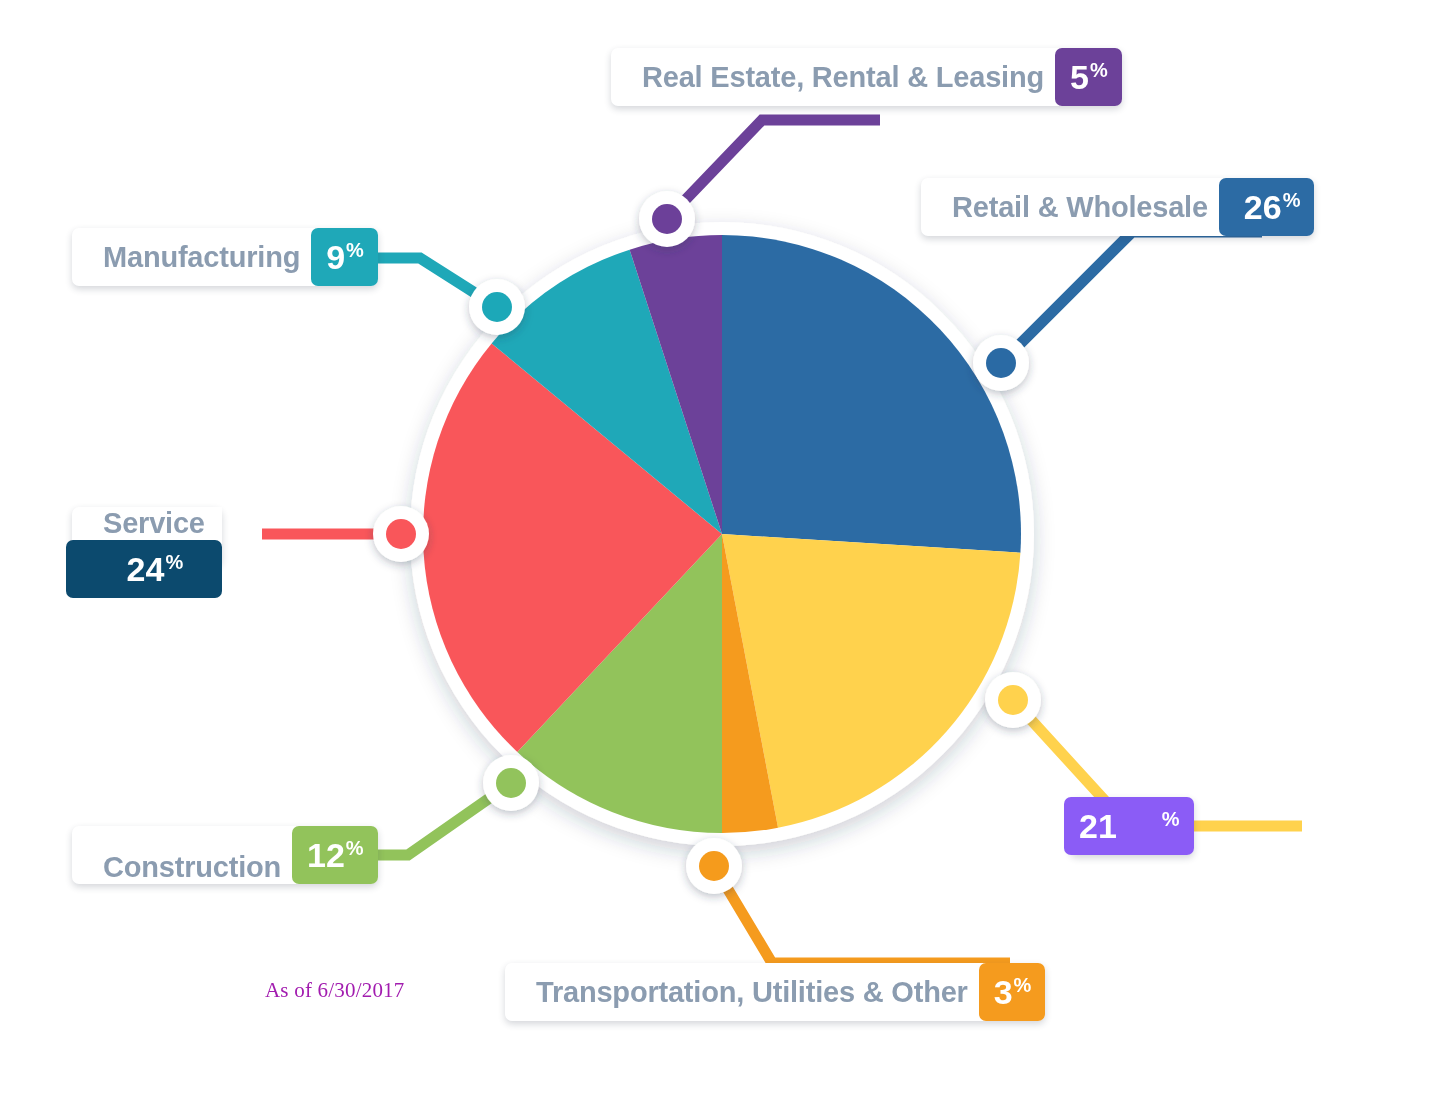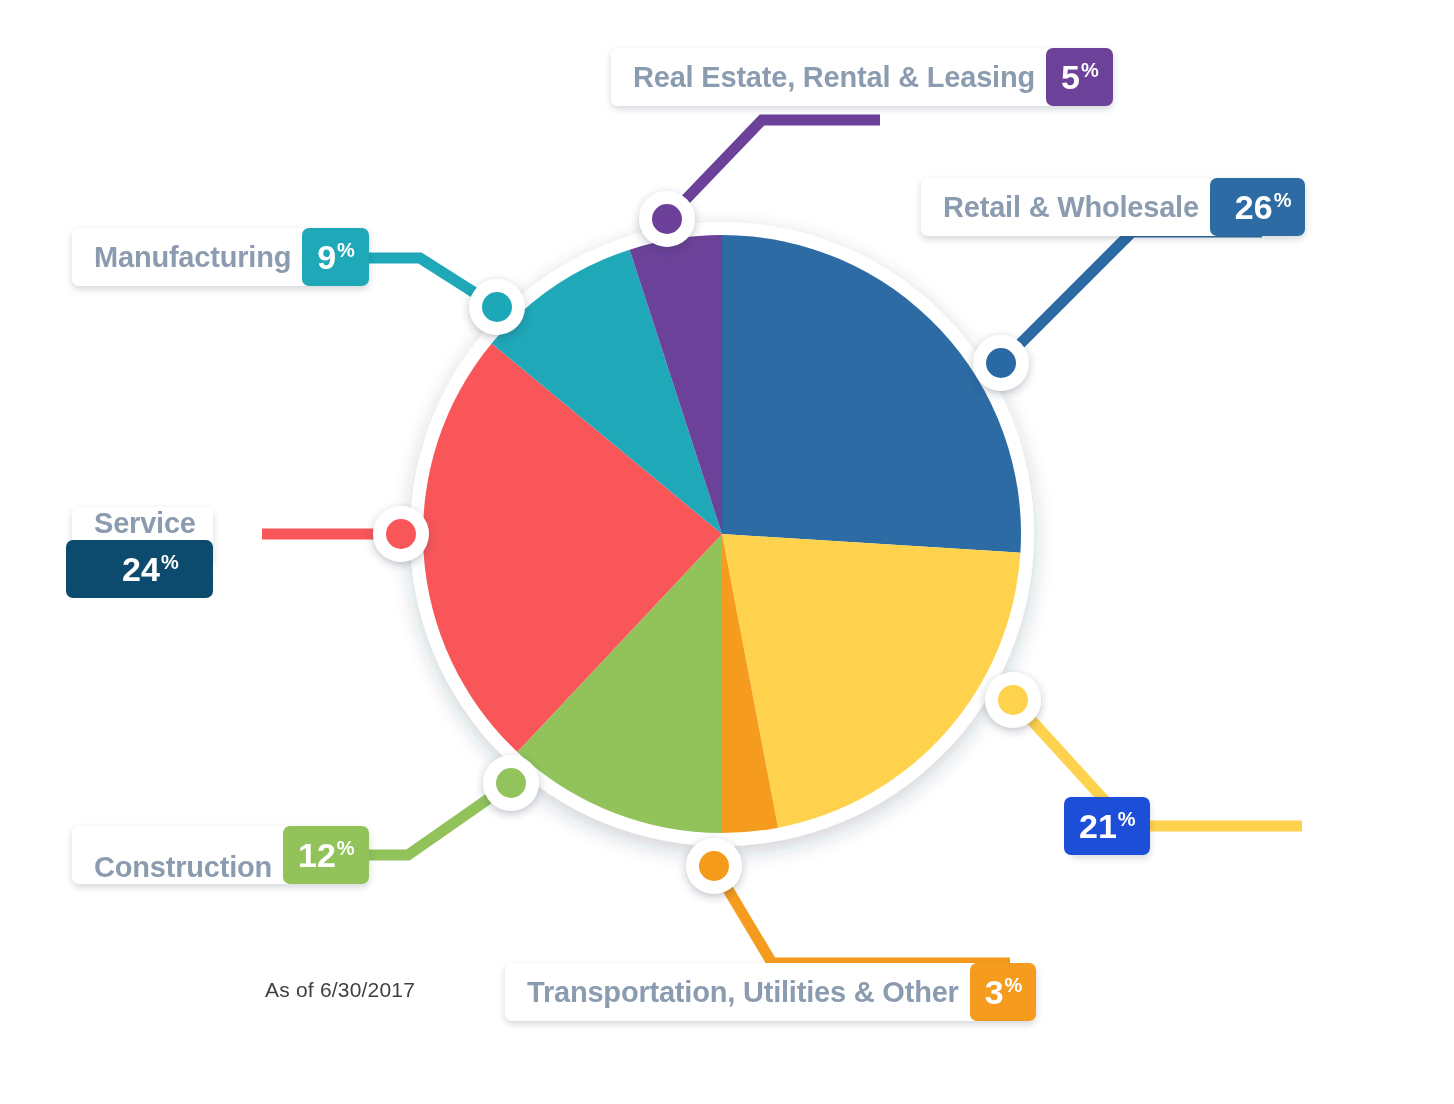--- a/index.html
+++ b/index.html
@@ -63,28 +63,28 @@
     line-height: 58px;
   }
   .callout-pct .sym {
     font-size: 20px;
     font-weight: bold;
     position: relative;
     top: -12px;
     left: 1px;
   }
   
-  .callout.left-text .callout-text { order: 1; }
+  .callout.left-text .callout-text { order: 1; margin-left: 9px; }
   .callout.left-text .callout-pct  { order: 2; }
   
   #footnote {
     position: absolute;
-    color: #404040;
+    color: #a21caf;
     font-size: 21px;
-    font-family: Liberation Sans, sans-serif;
+    font-family: Liberation Serif, serif;
     letter-spacing: 0.2px;
   }
 </style>
 </head>
 <body>
 
 <div id="stage">
 
   <svg id="pie-svg" viewBox="0 0 1454 1104" xmlns="http://www.w3.org/2000/svg">
     <defs>
@@ -152,21 +152,21 @@
 
   <div id="callouts">
       <div class="callout left-text" style="left: 921px; top: 178px; align-items: center;">
         <div class="callout-text">Retail &amp; Wholesale</div>
         <div class="callout-pct" style="background: rgb(44, 107, 164); padding-left: 25px;">
           <span class="num">26</span>
           <span class="sym">%</span>
         </div>
       </div>
       <div class="callout left-text" style="left: 1070px; top: 797px;">
-        <div class="callout-pct" style="background: #1d4ed8;">
+        <div class="callout-pct" style="background: #8b5cf6; gap: 44px;">
           <span class="num">21</span>
           <span class="sym">%</span>
         </div>
       </div>
       <div class="callout left-text" style="left: 505px; top: 963px;">
         <div class="callout-text">Transportation, Utilities &amp; Other</div>
         <div class="callout-pct" style="background: rgb(245, 155, 30);">
           <span class="num">3</span>
           <span class="sym">%</span>
         </div>

